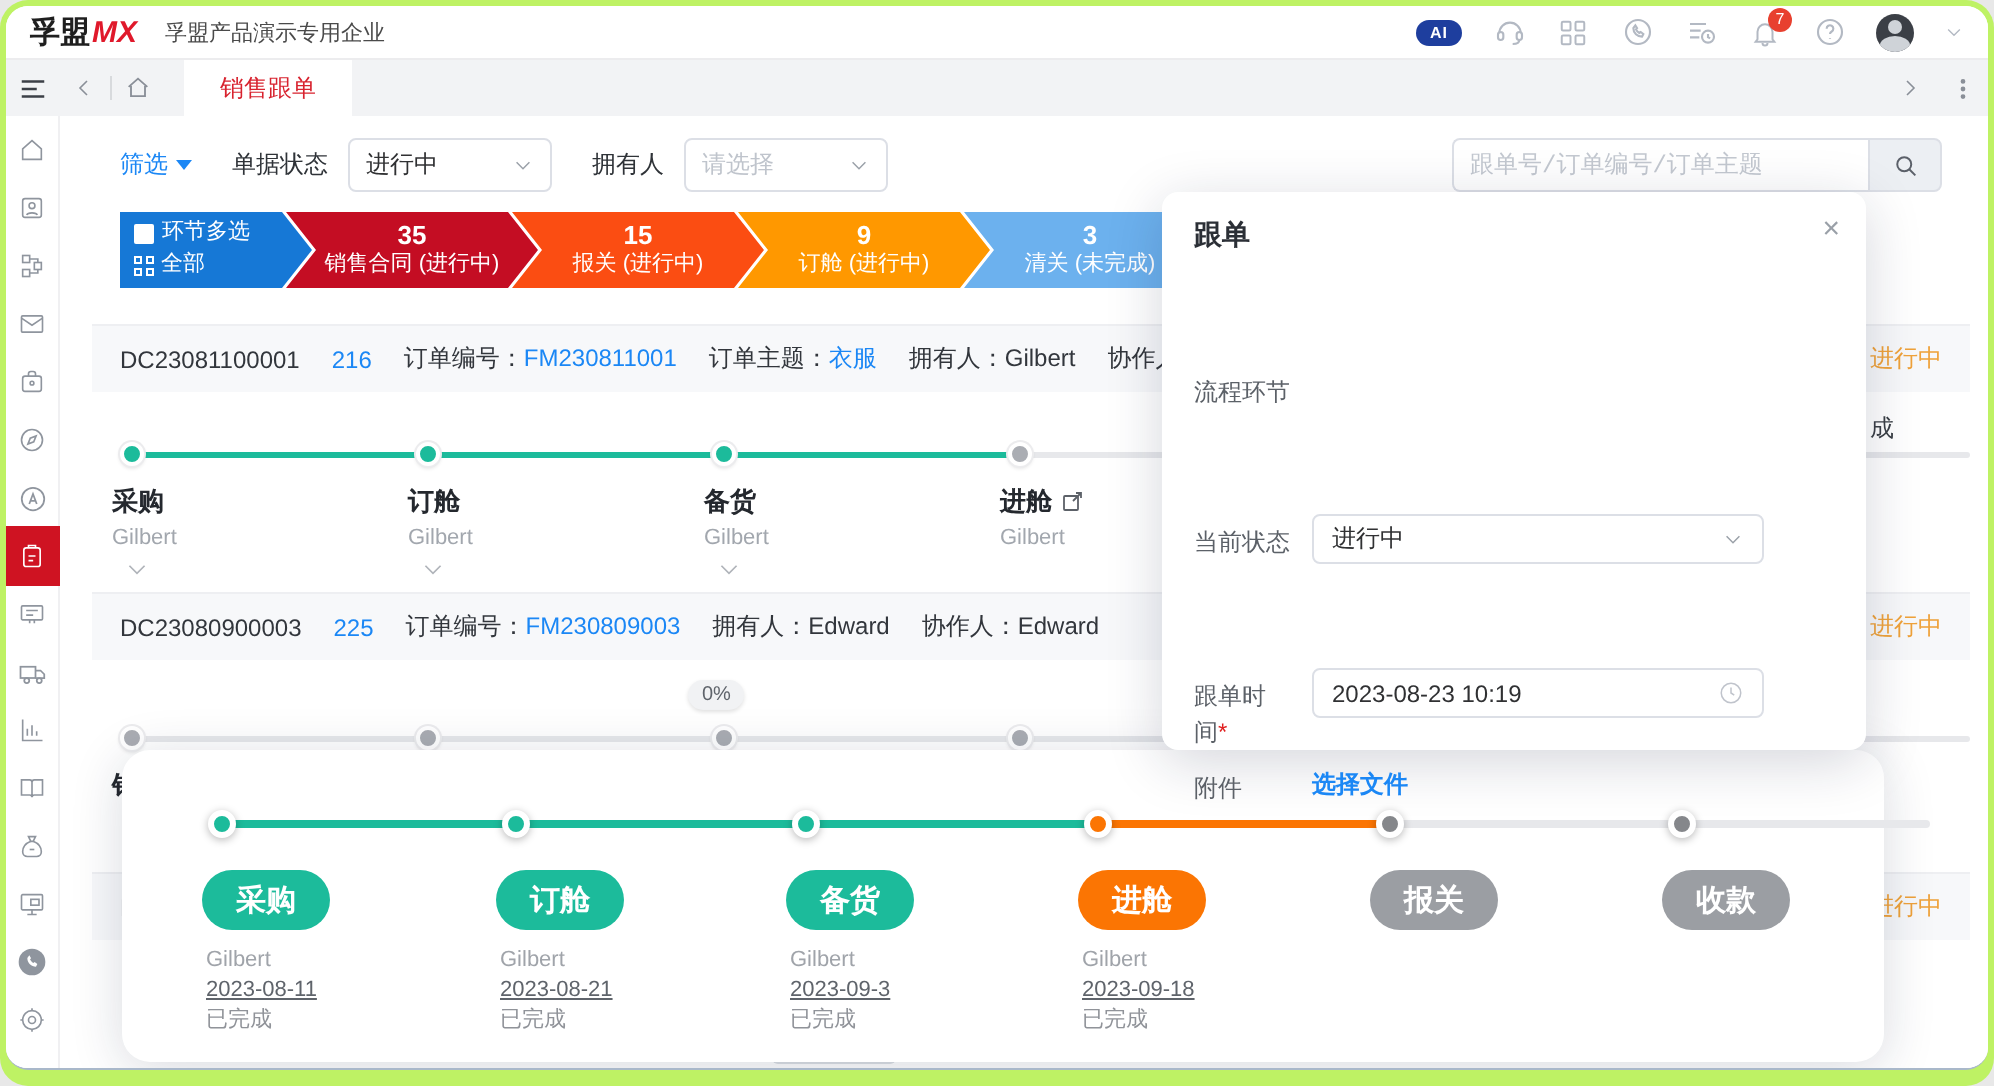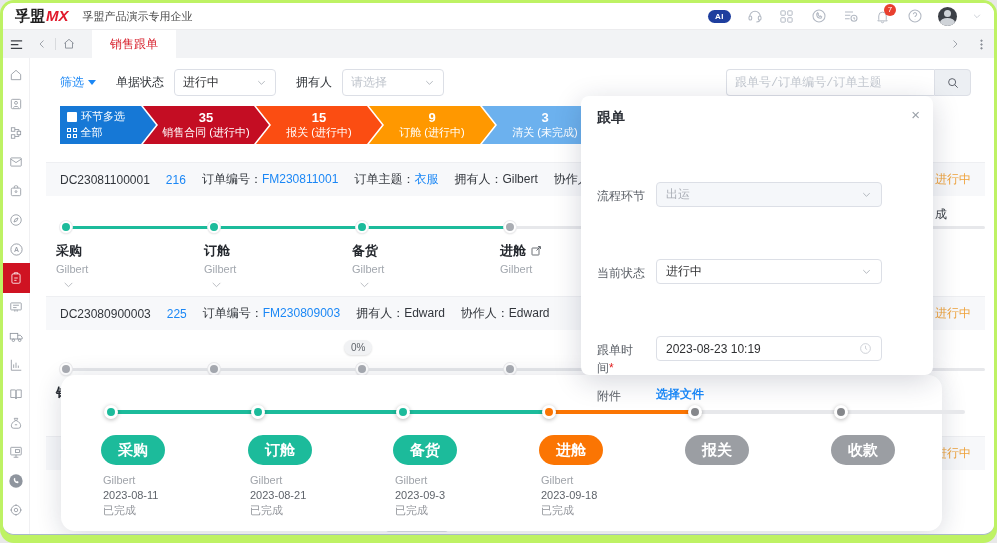--- a/index.html
+++ b/index.html
@@ -114,21 +114,21 @@
 
   
   .popup { position:absolute; left:31px; top:317px; width:881px; height:156px; background:#fff; border-radius:14px; box-shadow:0 4px 26px rgba(20,30,60,.16); z-index:8; }
   .tl { position:relative; width:100%; height:100%; }
   .tl .seg { position:absolute; top:35px; height:4px; border-radius:2px; }
   .tdot { position:absolute; top:30px; width:14px; height:14px; border-radius:50%; border:3px solid #fff; box-shadow:0 1px 4px rgba(0,0,0,.28); }
   .tdot.done { background:#1cbb9b; } .tdot.current { background:#fb7503; } .tdot.todo { background:#85878b; }
   .pill { position:absolute; top:60px; height:30px; padding:0 17px; border-radius:16px; color:#fff; font-size:15px; font-weight:bold; display:flex; align-items:center; cursor:pointer; }
   .pill.done { background:#1cbb9b; } .pill.current { background:#fb7503; } .pill.todo { background:#9b9ea3; }
   .tmeta { position:absolute; top:98px; font-size:11px; line-height:15px; }
-  .tmeta .p { color:#a0a4aa; } .tmeta .d { color:#5f646b; } .tmeta .s { color:#909399; }
+  .tmeta .p { color:#a0a4aa; } .tmeta .d { color:#5f646b;text-decoration:underline; } .tmeta .s { color:#909399; }
 
   .frag { position:absolute; left:905px; top:148px; font-size:12px; color:#3a3f45; z-index:2; }
   .hscroll { position:absolute; left:356px; top:468px; width:62px; height:6px; border-radius:3px; background:#dde0e5; z-index:3; cursor:pointer; }
 </style>
 </head>
 <body>
 
 <div class="window">
 <div class="win-inner">
 
@@ -537,26 +537,20 @@
               </div>
         </div>
       </div>
 
       <div class="modal">
         <div class="modal-title">跟单</div>
         <span class="modal-close">×</span>
         <div class="form">
           <div class="frow">
             <span class="flab">流程环节</span>
-            <div class="fctrl msel disabled">
-                  <span>出运</span>
-                  <svg class="chev-svg" width="11" height="11" viewBox="0 0 24 24">
-                    <path d="M5 9l7 7 7-7"></path>
-                  </svg>
-                </div>
           </div>
           <div class="frow">
             <span class="flab">当前状态</span>
             <div class="fctrl msel">
                   <span>进行中</span>
                   <svg class="chev-svg" width="11" height="11" viewBox="0 0 24 24">
                     <path d="M5 9l7 7 7-7"></path>
                   </svg>
                 </div>
           </div>

